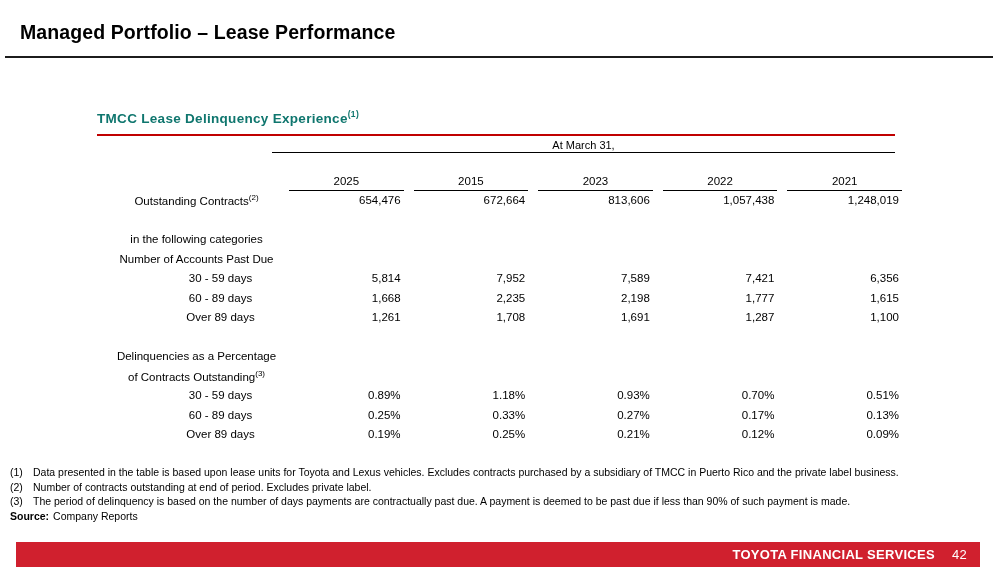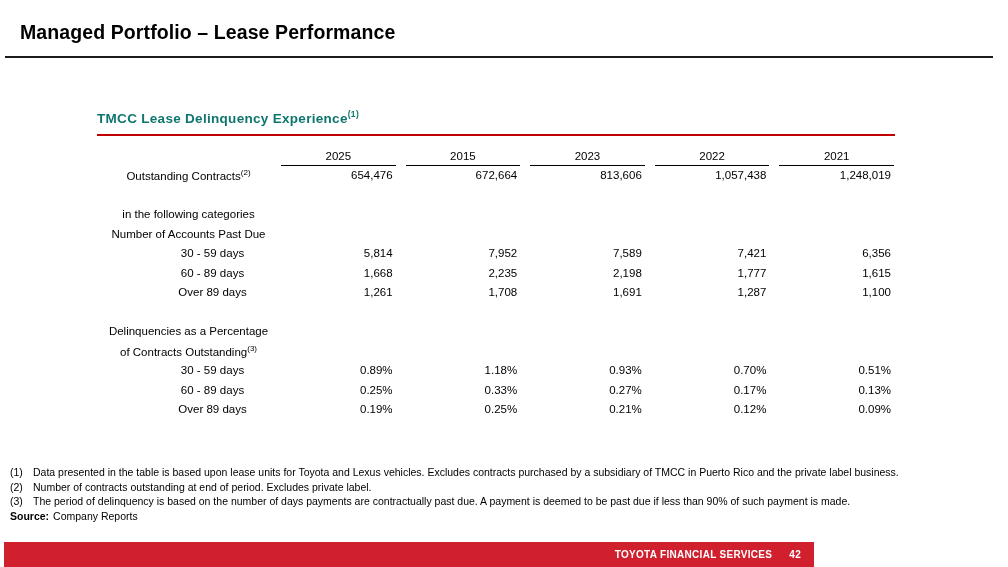--- a/index.html
+++ b/index.html
@@ -40,21 +40,21 @@
   .red-rule { height: 0; border-bottom: 2px solid var(--accent-red); margin-top: 5px; }
   .date-header {
     margin-left: 175px;
     text-align: center;
     font-size: 11px; color: #000;
     height: 17px; line-height: 18px;
     border-bottom: 1px solid #000;
   }
   table.data-table {
     border-collapse: collapse; table-layout: fixed;
-    width: 798px; margin: 4px; padding: 0;
+    width: 798px; margin: 12px; padding: 0;
   }
   col.lblcol { width: 175px; }
   col.datacol { width: 124.6px; }
   thead th { height: 26px; padding: 0; vertical-align: bottom; font-weight: normal; }
   .yr {
     font-size: 11.5px; color: #000; text-align: center;
     margin: 0 5px; padding-bottom: 3px;
     border-bottom: 1px solid #000;
   }
   tbody td {
@@ -74,39 +74,40 @@
     font-size: 10.5px; color: #000;
   }
   .fn { display: flex; line-height: 14.5px; }
   .fn-m { flex: 0 0 23px; }
   .fn-t { flex: 1; }
   .source-line { line-height: 15px; }
   .src-label { font-weight: bold; margin-right: 4px; }
 
   
   .footer-bar {
-    position: absolute; left: 4px; bottom: 0;
-    width: 810px; height: 25px;
+    position: absolute; left: 16px; bottom: 0;
+    width: 964px; height: 25px;
     background: var(--footer-red);
     display: flex; align-items: center; justify-content: flex-end;
     padding-right: 13px;
-    color: #ffffff; font-size: 10px; font-weight: bold;
+    color: #ffffff; font-size: 13px; font-weight: bold;
     letter-spacing: 0.3px;
   }
-  .page-num { margin-left: 17px; font-weight: bold; text-align: center; }
+  .page-num { margin-left: 17px; font-weight: normal; text-align: center; }
 </style>
 </head>
 <body>
 
 <div class="slide-title" data-name="slide-title">Managed Portfolio – Lease Performance</div>
 <div class="title-rule" data-name="title-divider"></div>
 
 <div class="table-wrap" data-name="delinquency-table-section">
   <div class="table-title" data-name="table-title"><span data-name="table-title-text">TMCC Lease Delinquency Experience</span><sup data-name="table-title-footnote-ref">(1)</sup></div>
   <div class="red-rule" data-name="table-accent-divider"></div>
+  <div class="date-header" data-name="date-header">At March 31,</div>
   <table class="data-table" data-name="delinquency-table">
     <colgroup>
       <col class="lblcol">
       <col class="datacol">
         <col class="datacol">
         <col class="datacol">
         <col class="datacol">
         <col class="datacol">
     </colgroup>
     <thead>

